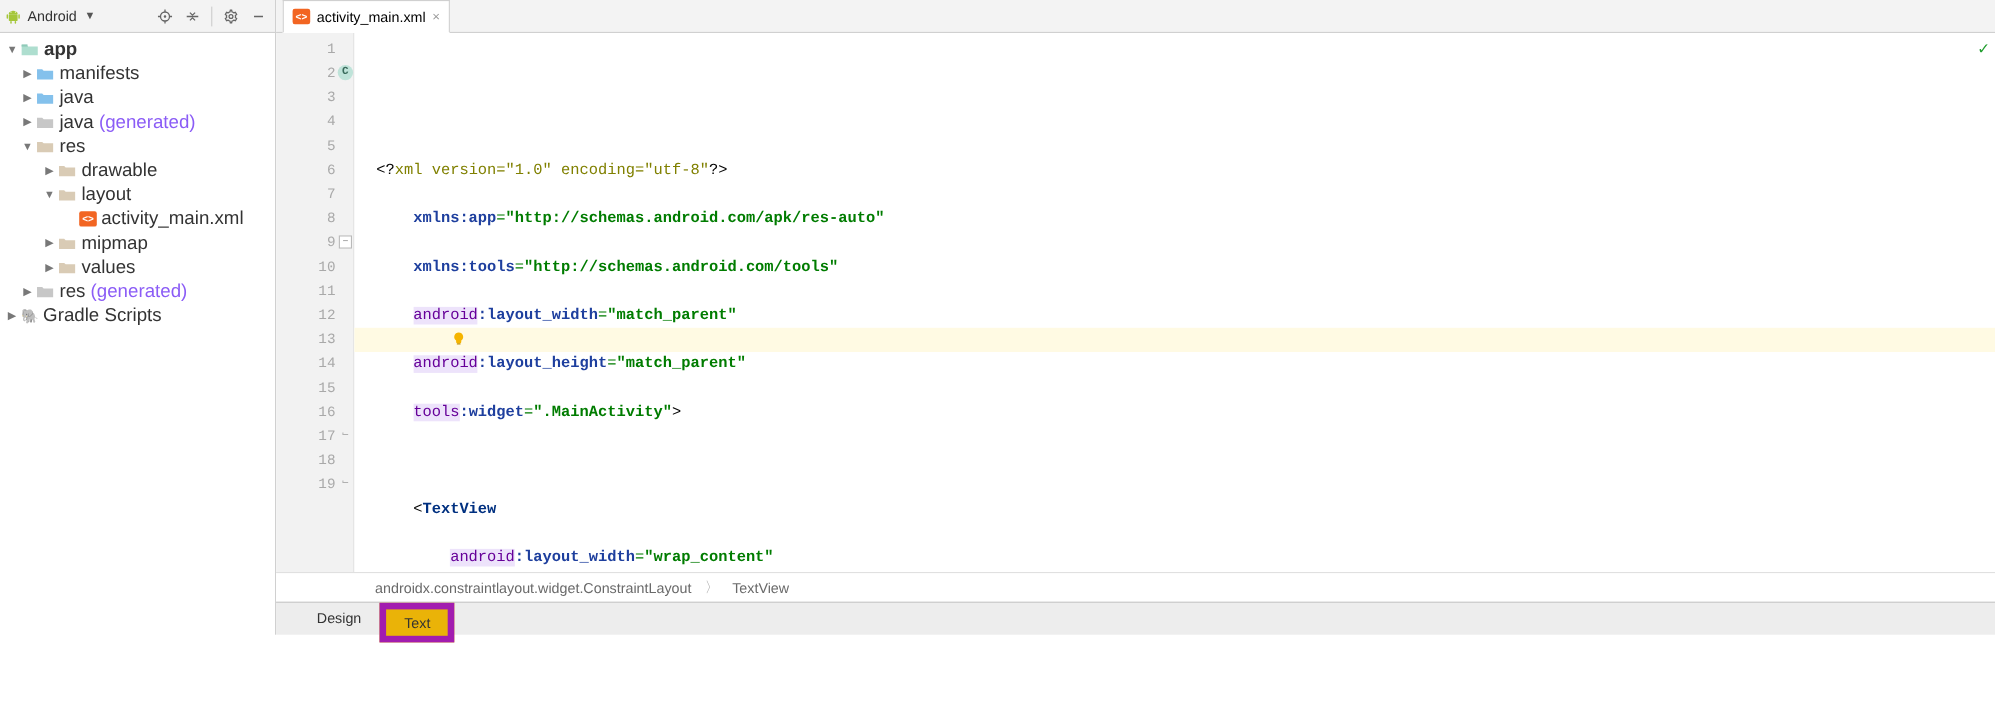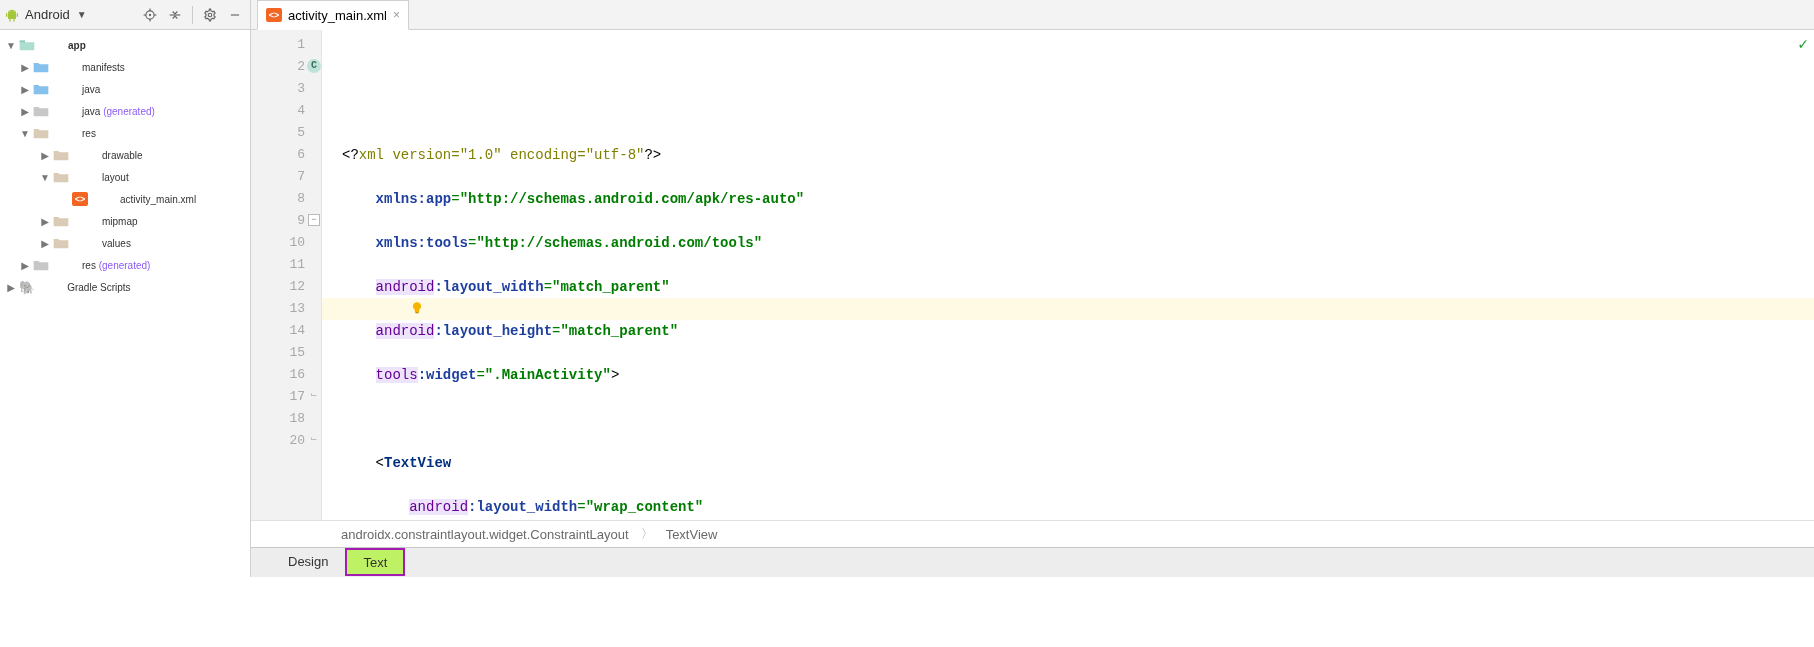--- a/index.html
+++ b/index.html
@@ -29,21 +29,21 @@
   .node{height:22px;display:flex;align-items:center;white-space:nowrap;}
   .tw{width:14px;height:22px;display:flex;align-items:center;justify-content:center;color:#787878;font-size:10px;}
   .fold{width:18px;height:16px;display:flex;align-items:center;justify-content:center;margin-right:4px;}
   .folder-svg{width:16px;height:14px;}
   .folder-blue .fbody{fill:#84c1ec;}
   .folder-mint .fbody{fill:#aedecf;}
   .folder-brown .fbody{fill:#d9cbb5;}
   .folder-grey .fbody{fill:#c7c7c7;}
   .file-badge{ width:16px;height:14px;display:flex;align-items:center;justify-content:center;font-size:9px;font-weight:bold;color:#fff;background:#f26522;border-radius:2px;margin-right:4px;}
   .elephant{color:#8a8a8a;font-size:13px;margin:0 4px 0 1px;}
-  .lbl{font-size:10px;color:#333;margin-left:28px;}
+  .lbl{font-size:17px;color:#333;}
   .bold{font-weight:bold;}
   .gray{color:#8b5cf6;}
   .indent{display:inline-block;}
   
   .editor{flex:1;display:flex;flex-direction:column;background:#fff;}
   .tabs-bar{height:29px;background:#f3f3f3;border-bottom:1px solid #d0d0d0;display:flex;align-items:flex-end;}
   .file-tab{display:flex;align-items:center;height:28px;background:#ffffff;border:1px solid #d0d0d0;border-bottom:1px solid #fff;margin-bottom:-1px;padding:0 8px;gap:6px;margin-left:6px;}
   .file-tab .close{color:#999;font-size:12px;}
   .edit-body{flex:1;display:flex;overflow:hidden;position:relative;}
   .gutter{width:70px;background:#f2f2f2;border-right:1px solid #e4e4e4;font-family:Consolas,"Courier New",monospace;font-size:13px;color:#a9a9a9;text-align:right;padding-top:4px;position:relative;}
@@ -62,21 +62,21 @@
   .eq{color:#007c00;}
   .str{color:#007c00;font-weight:bold;}
   .hlbg{background:#e9e0f7;}
   .bulb{position:absolute;left:87px;width:16px;height:16px;display:flex;align-items:center;justify-content:center;z-index:2;}
   .bulb svg{width:14px;height:14px;}
   .okmark{position:absolute;top:4px;right:6px;color:#1f9d2d;font-size:16px;font-weight:bold;z-index:3;}
   .breadcrumb{height:26px;border-top:1px solid #e0e0e0;display:flex;align-items:center;padding-left:90px;gap:12px;color:#6a6a6a;font-size:13px;}
   .breadcrumb .sep{color:#aaa;}
   .bottom-tabs{height:29px;background:#ededed;border-top:1px solid #c7c7c7;display:flex;align-items:flex-start;padding-left:20px;}
   .btab{height:25px;padding:0 16px;display:flex;align-items:center;font-size:13px;color:#333;border:1px solid transparent;margin-top:0;}
-  .btab.text{border:2px solid #a21caf;background:#bef264;margin-top:0px;height:24px;}
+  .btab.text{border:6px solid #a21caf;background:#eab308;margin-top:0px;height:24px;}
   .cbadge{width:14px;height:14px;border-radius:50%;background:#bfe3d9;color:#3a6b5c;font-size:10px;font-weight:bold;display:flex;align-items:center;justify-content:center;}
   .fold-handle{color:#b0b0b0;font-size:10px;}
   .marginicon .fold-box{width:10px;height:10px;border:1px solid #b9b9b9;display:flex;align-items:center;justify-content:center;font-size:9px;color:#888;line-height:8px;background:#fff;}
 </style>
 </head>
 <body>
 
 <div class="root">
 
   <div class="sidebar">
@@ -270,21 +270,21 @@
         <div class="gnum">11</div>
         <div class="gnum">12</div>
         <div class="gnum">13</div>
         <div class="gnum">14</div>
         <div class="gnum">15</div>
         <div class="gnum">16</div>
         <div class="gnum"><span>17</span><span class="marginicon">
               <span class="fold-handle">⌙</span>
             </span></div>
         <div class="gnum">18</div>
-        <div class="gnum"><span>20</span><span class="marginicon">
+        <div class="gnum"><span>19</span><span class="marginicon">
               <span class="fold-handle">⌙</span>
             </span></div>
       </div>
 
       <div class="code">
         <div class="hl-line" style="top:268px"></div>
         <span class="bulb" style="top:270px"><svg viewBox="0 0 24 24">
               <path fill="#f5b400" d="M12 2a7 7 0 0 0-4 12.7V17a2 2 0 0 0 2 2h4a2 2 0 0 0 2-2v-2.3A7 7 0 0 0 12 2z"></path>
               <rect x="9" y="19" width="6" height="2" rx="1" fill="#c28e00"></rect>
             </svg></span>

